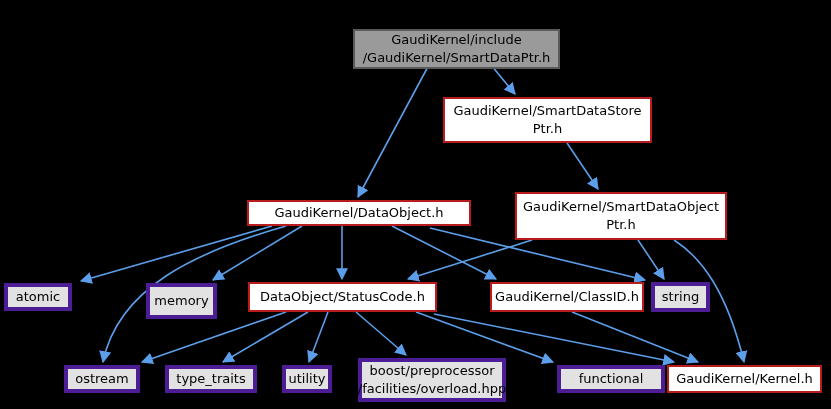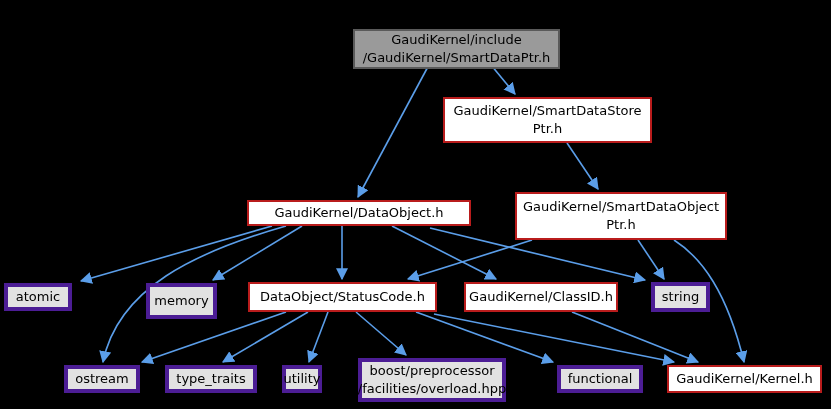--- a/index.html
+++ b/index.html
@@ -86,23 +86,23 @@
       <div class="node current" style="left: 353px; top: 8px; width: 207px; height: 40px;"><span>GaudiKernel/include
 /GaudiKernel/SmartDataPtr.h</span></div>
       <div class="node header" style="left: 443px; top: 97px; width: 209px; height: 46px;"><span>GaudiKernel/SmartDataStore
 Ptr.h</span></div>
       <div class="node header" style="left: 247px; top: 200px; width: 224px; height: 26px;"><span>GaudiKernel/DataObject.h</span></div>
       <div class="node header" style="left: 515px; top: 192px; width: 212px; height: 48px;"><span>GaudiKernel/SmartDataObject
 Ptr.h</span></div>
       <div class="node system" style="left: 4px; top: 283px; width: 68px; height: 28px;"><span>atomic</span></div>
       <div class="node system" style="left: 146px; top: 283px; width: 71px; height: 36px;"><span>memory</span></div>
       <div class="node header" style="left: 248px; top: 282px; width: 189px; height: 30px;"><span>DataObject/StatusCode.h</span></div>
-      <div class="node header" style="left: 464px; top: 282px; width: 154px; height: 30px;"><span>GaudiKernel/ClassID.h</span></div>
+      <div class="node header" style="left: 490px; top: 282px; width: 154px; height: 30px;"><span>GaudiKernel/ClassID.h</span></div>
       <div class="node system" style="left: 651px; top: 282px; width: 59px; height: 30px;"><span>string</span></div>
       <div class="node system" style="left: 64px; top: 365px; width: 76px; height: 28px;"><span>ostream</span></div>
       <div class="node system" style="left: 165px; top: 365px; width: 92px; height: 28px;"><span>type_traits</span></div>
-      <div class="node system" style="left: 282px; top: 365px; width: 40px; height: 28px;"><span>utility</span></div>
+      <div class="node system" style="left: 282px; top: 365px; width: 50px; height: 28px;"><span>utility</span></div>
       <div class="node system" style="left: 358px; top: 358px; width: 148px; height: 44px;"><span>boost/preprocessor
 /facilities/overload.hpp</span></div>
-      <div class="node system" style="left: 557px; top: 365px; width: 86px; height: 28px;"><span>functional</span></div>
+      <div class="node system" style="left: 557px; top: 365px; width: 108px; height: 28px;"><span>functional</span></div>
       <div class="node header" style="left: 667px; top: 365px; width: 155px; height: 28px;"><span>GaudiKernel/Kernel.h</span></div>
     </div>
 </div>
 
 </body></html>

